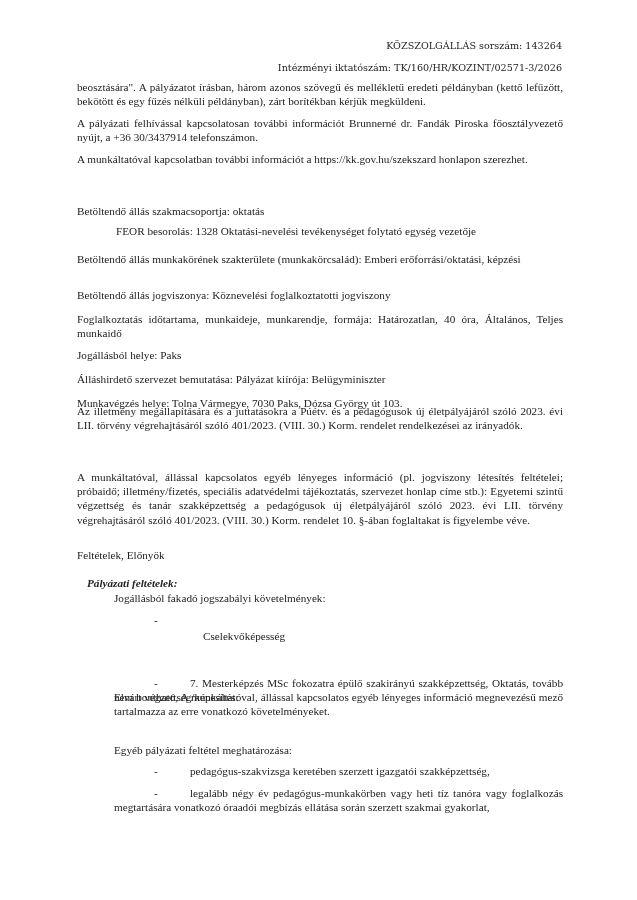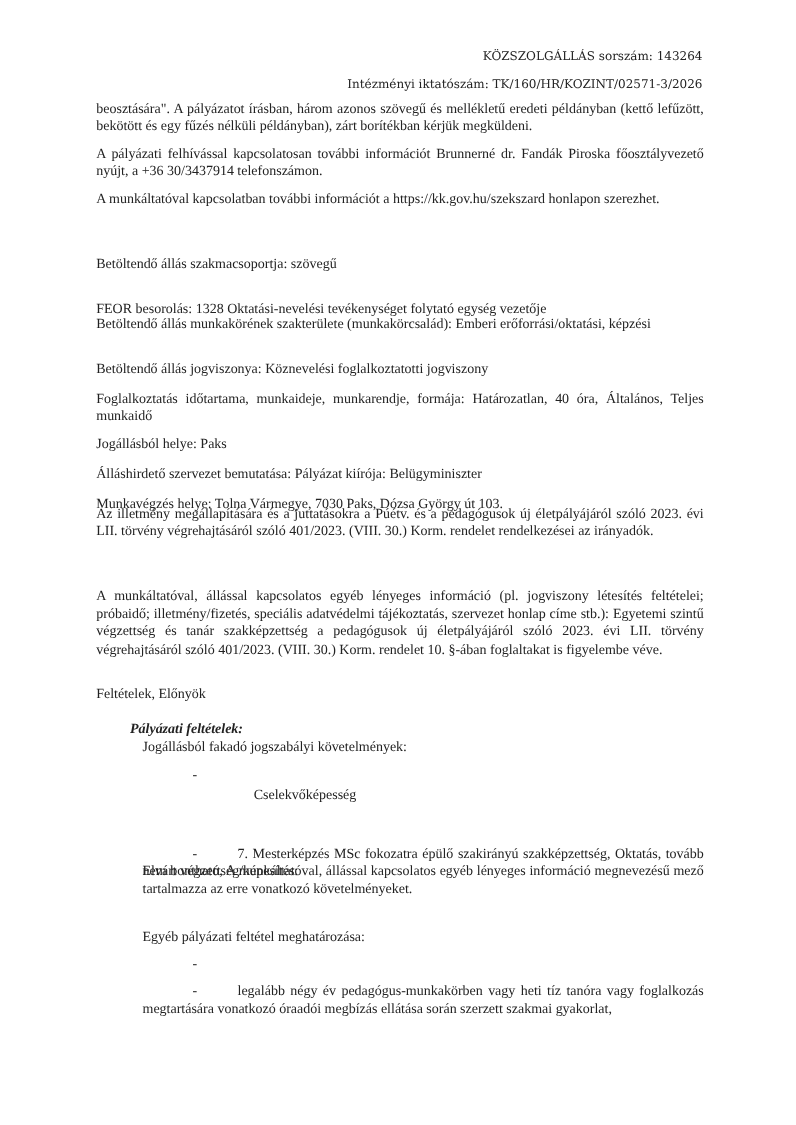--- a/index.html
+++ b/index.html
@@ -46,36 +46,36 @@
 
 <div id="hdr1" class="hdr">KÖZSZOLGÁLLÁS sorszám: 143264</div>
 <div id="hdr2" class="hdr">Intézményi iktatószám: TK/160/HR/KOZINT/02571-3/2026</div>
 
 <div class="page">
 
   <p class="para" style="top:80px;">beosztására". A pályázatot írásban, három azonos szövegű és mellékletű eredeti példányban (kettő lefűzött, bekötött és egy fűzés nélküli példányban), zárt borítékban kérjük megküldeni.</p>
   <p class="para" style="top:116px;">A pályázati felhívással kapcsolatosan további információt Brunnerné dr. Fandák Piroska főosztályvezető nyújt, a +36 30/3437914 telefonszámon.</p>
   <p class="para" style="top:152px;">A munkáltatóval kapcsolatban további információt a https://kk.gov.hu/szekszard honlapon szerezhet.</p>
 
-  <p class="para" style="top:204px;"><b>Betöltendő állás szakmacsoportja:</b><span> szövegű</span></p>
-  <p class="para" style="top:240px;"><b>FEOR besorolás:</b><span> 1328 Oktatási-nevelési tevékenységet folytató egység vezetője</span></p>
+  <p class="para" style="top:204px;"><b>Betöltendő állás szakmacsoportja:</b><span> oktatás</span></p>
+  <p class="para" style="top:224px;margin-left:39px;"><b>FEOR besorolás:</b><span> 1328 Oktatási-nevelési tevékenységet folytató egység vezetője</span></p>
   <p class="para" style="top:252px;"><b>Betöltendő állás munkakörének szakterülete (munkakörcsalád):</b><span> Emberi erőforrási/oktatási, képzési</span></p>
   <p class="para" style="top:288px;"><b>Betöltendő állás jogviszonya:</b><span> Köznevelési foglalkoztatotti jogviszony</span></p>
   <p class="para" style="top:312px;"><b>Foglalkoztatás időtartama, munkaideje, munkarendje, formája:</b><span> Határozatlan, 40 óra, Általános, Teljes munkaidő</span></p>
   <p class="para" style="top:348px;"><b>Jogállásból helye:</b><span> Paks</span></p>
   <p class="para" style="top:372px;"><b>Álláshirdető szervezet bemutatása:</b><span> Pályázat kiírója: Belügyminiszter</span></p>
 
   <p class="para" style="top:396px;">Munkavégzés helye: Tolna Vármegye, 7030 Paks, Dózsa György út 103.</p>
   <p class="para" style="top:404px;">Az illetmény megállapítására és a juttatásokra a Púétv. és a pedagógusok új életpályájáról szóló 2023. évi LII. törvény végrehajtásáról szóló 401/2023. (VIII. 30.) Korm. rendelet rendelkezései az irányadók.</p>
 
   <p class="para" style="top:470px;"><b>A munkáltatóval, állással kapcsolatos egyéb lényeges információ (pl. jogviszony létesítés feltételei; próbaidő; illetmény/fizetés, speciális adatvédelmi tájékoztatás, szervezet honlap címe stb.):</b><span> Egyetemi szintű végzettség és tanár szakképzettség a pedagógusok új életpályájáról szóló 2023. évi LII. törvény végrehajtásáról szóló 401/2023. (VIII. 30.) Korm. rendelet 10. §-ában foglaltakat is figyelembe véve.</span></p>
 
   <p class="para bold" style="top:548px;">Feltételek, Előnyök</p>
 
-  <p class="para it" style="top:576px; left:27px; width:auto;">Pályázati feltételek:</p>
+  <p class="para it" style="top:576px; left:10px; width:auto;">Pályázati feltételek:</p>
   <p class="para bold" style="top:591px; left:37px; width:auto;">Jogállásból fakadó jogszabályi követelmények:</p>
 
   <div class="para" style="top:613px;">
     <span class="item-dash">-</span>
     <span style="position:absolute; left:126px;margin-top:16px;">Cselekvőképesség</span>
   </div>
 
   <p class="para bold" style="top:690px; left:37px; width:auto;">Elvárt végzettség/képesítés:</p>
 
   <div class="para" style="top:676px; left:37px; width:449px;">
@@ -83,20 +83,21 @@
       <span style="position:absolute; left:40px; text-indent:0;">-</span>
       <span>7. Mesterképzés  MSc fokozatra épülő szakirányú szakképzettség, Oktatás, tovább nem bontható, A munkáltatóval, állással kapcsolatos egyéb lényeges információ megnevezésű mező tartalmazza az erre vonatkozó követelményeket.</span>
     </p>
   </div>
 
   <p class="para bold" style="top:743px; left:37px; width:auto;">Egyéb pályázati feltétel meghatározása:</p>
 
   <div class="para" style="top:764px; left:37px; width:449px;">
     <p style="text-indent:76px; position:relative; text-align:left;">
       <span style="position:absolute; left:40px; text-indent:0;">-</span>
+      <span>pedagógus-szakvizsga keretében szerzett igazgatói szakképzettség,</span>
     </p>
   </div>
 
   <div class="para" style="top:786px; left:37px; width:449px;">
     <p style="text-indent:76px; position:relative;">
       <span style="position:absolute; left:40px; text-indent:0;">-</span>
       <span>legalább négy év pedagógus-munkakörben vagy heti tíz tanóra vagy foglalkozás megtartására vonatkozó óraadói megbízás ellátása során szerzett szakmai gyakorlat,</span>
     </p>
   </div>
 

